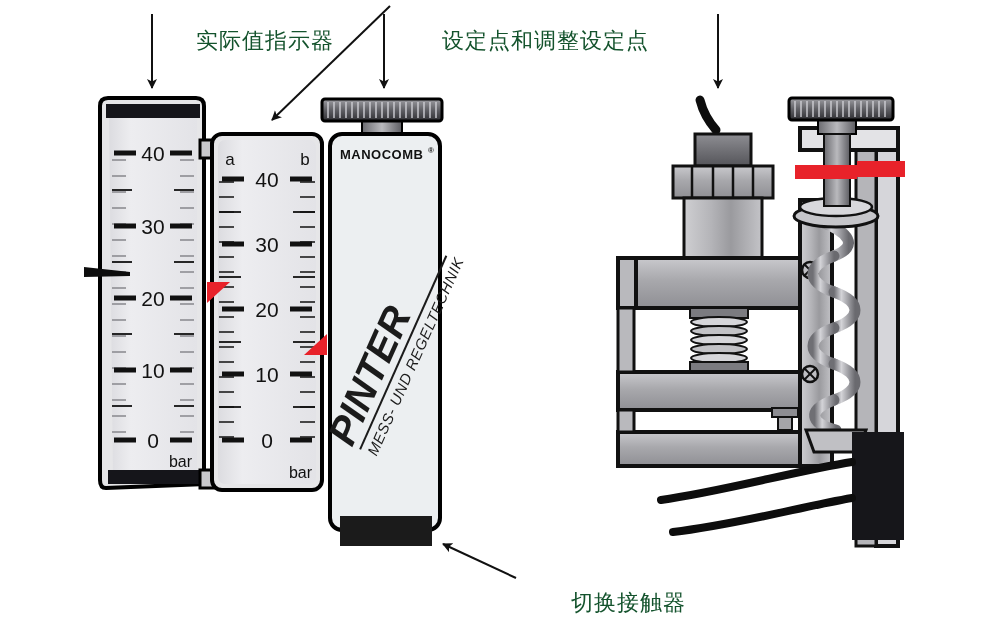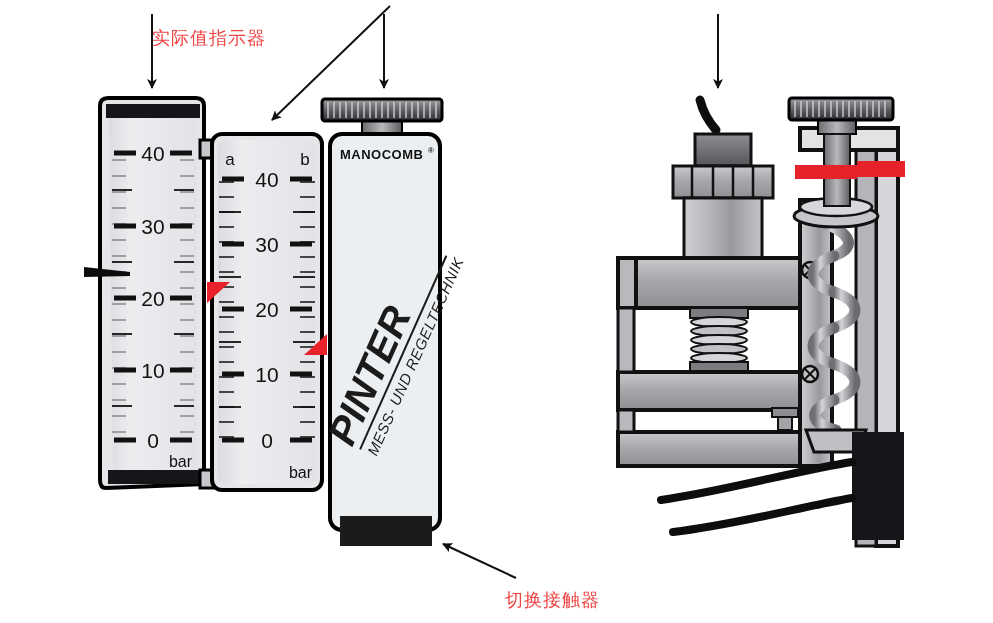--- a/index.html
+++ b/index.html
@@ -1,38 +1,39 @@
 <!DOCTYPE html>
 <html><head>
 <meta charset="utf-8">
 <style>
   html,body{margin:0;padding:0;background:#ffffff;}
   #root{position:relative;width:993px;height:623px;background:#ffffff;
         font-family:"Liberation Sans","DejaVu Sans",sans-serif;overflow:hidden;}
-  .lbl{position:absolute;font-size:18px;color:#ef4444;white-space:nowrap;letter-spacing:1px;}
+  .lbl{position:absolute;font-size:22px;color:#14532d;white-space:nowrap;letter-spacing:1px;margin-left:44px;}
   svg{position:absolute;left:0;top:0;}
   .tick{stroke:#111;}
   .tickg{stroke:#8d8d92;}
   .num{font-size:21px;fill:#111;font-family:"Liberation Sans",sans-serif;}
   .unit{font-size:16px;fill:#111;font-family:"Liberation Sans",sans-serif;}
   .ab{font-size:17px;fill:#111;font-family:"Liberation Sans",sans-serif;}
   .brand{font-size:13px;font-weight:bold;fill:#111;font-family:"Liberation Sans",sans-serif;letter-spacing:.5px;}
   .reg{font-size:8px;font-weight:bold;fill:#111;}
   .pinter{font-size:40px;font-weight:bold;font-style:italic;fill:#1b1b1b;
           font-family:"Liberation Sans",sans-serif;letter-spacing:0px;}
   .pinter-sub{font-size:15px;font-style:italic;fill:#1b1b1b;
           font-family:"Liberation Sans",sans-serif;letter-spacing:.5px;}
 </style>
 </head>
 <body>
 
 <div id="root">
 
   <div class="lbl" style="left:152px;top:26px;">实际值指示器</div>
-  <div class="lbl" style="left:505px;top:588px;text-align:right;">切换接触器</div>
+  <div class="lbl" style="left:398px;top:26px;">设定点和调整设定点</div>
+  <div class="lbl" style="left:527px;top:588px;text-align:right;">切换接触器</div>
 
   <svg width="993" height="623" viewBox="0 0 993 623">
     <defs>
       <linearGradient id="gMetalV" x1="0" y1="0" x2="1" y2="0">
         <stop offset="0%" stop-color="#cfcfd2"></stop>
         <stop offset="35%" stop-color="#b4b4b8"></stop>
         <stop offset="60%" stop-color="#9a9a9e"></stop>
         <stop offset="100%" stop-color="#c4c4c8"></stop>
       </linearGradient>
       <linearGradient id="gMetalH" x1="0" y1="0" x2="0" y2="1">

